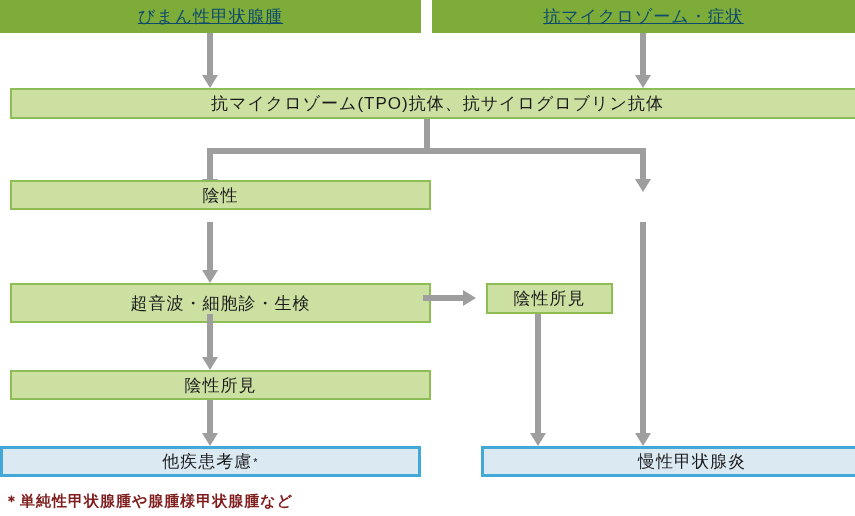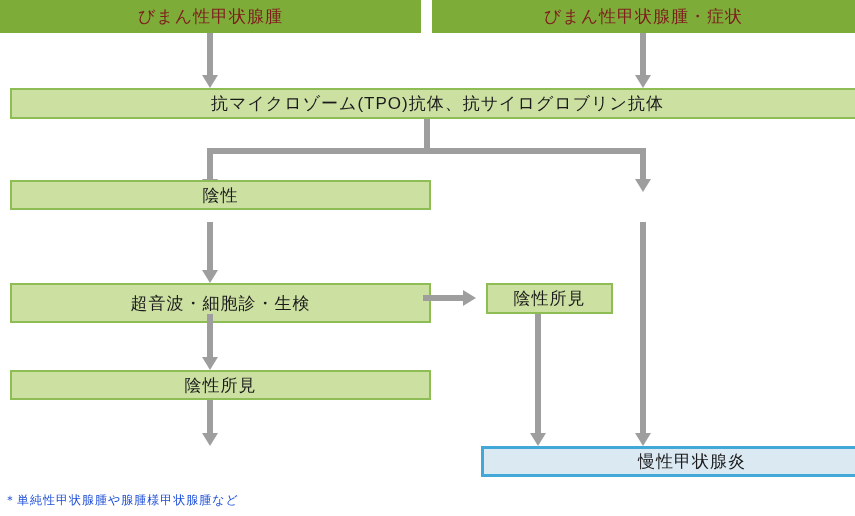--- a/index.html
+++ b/index.html
@@ -14,21 +14,21 @@
   .box {
     position: absolute;
     display: flex;
     align-items: center;
     justify-content: center;
     box-sizing: border-box;
     font-size: 17px;
     letter-spacing: 1px;
     white-space: nowrap;
   }
-  .hdr  { background: #7dac39; color: #7f1d1d; }
+  .hdr  { background: #7dac39; color: #0c4a6e; text-decoration: underline; }
   .lg   { background: #cce0a2; border: 2px solid #8fbd55; color: #1a1a1a; margin-left: 10px; }
   .blue { background: #dbe9f3; border: 3px solid #41a8d8; color: #1a1a1a; }
   .box sup { font-size: 11px; line-height: 0; margin-left: 1px; }
 
   .shaft-v { position: absolute; width: 6px;  background: #9e9e9e; }
   .shaft-h { position: absolute; height: 6px; background: #9e9e9e; }
   .head-down {
     position: absolute; width: 0; height: 0;
     border-left: 8px solid transparent;
     border-right: 8px solid transparent;
@@ -36,32 +36,33 @@
   }
   .head-right {
     position: absolute; width: 0; height: 0;
     border-top: 8px solid transparent;
     border-bottom: 8px solid transparent;
     border-left: 13px solid #9e9e9e;
   }
   .footnote {
     position: absolute;
     left: 4px; top: 492px;
-    font-size: 12px;
-    color: #1d4ed8;
+    font-size: 15px;
+    color: #7f1d1d;
     letter-spacing: 1px;
+    font-weight: bold;
   }
 </style>
 </head>
 <body>
 
 <div id="stage">
 
   <div class="box hdr" style="left:0; top:0; width:421px; height:33px;">びまん性甲状腺腫</div>
-  <div class="box hdr" style="left:432px; top:0; width:423px; height:33px;">びまん性甲状腺腫・症状</div>
+  <div class="box hdr" style="left:432px; top:0; width:423px; height:33px;">抗マイクロゾーム・症状</div>
 
   <div class="shaft-v" style="left:207px; top:33px; height:42px;"></div>
   <div class="head-down" style="left:202px; top:75px;"></div>
   <div class="shaft-v" style="left:640px; top:33px; height:42px;"></div>
   <div class="head-down" style="left:635px; top:75px;"></div>
 
   <div class="box lg" style="left:0; top:88px; width:855px; height:31px;">抗マイクロゾーム(TPO)抗体、抗サイログロブリン抗体</div>
 
   <div class="shaft-v" style="left:424px; top:119px; height:32px;"></div>
   <div class="shaft-h" style="left:207px; top:148px; width:439px;"></div>
@@ -89,17 +90,21 @@
 
   <div class="shaft-v" style="left:207px; top:400px; height:33px;"></div>
   <div class="head-down" style="left:202px; top:433px;"></div>
 
   <div class="shaft-v" style="left:535px; top:314px; height:119px;"></div>
   <div class="head-down" style="left:530px; top:433px;"></div>
 
   <div class="shaft-v" style="left:640px; top:222px; height:211px;"></div>
   <div class="head-down" style="left:635px; top:433px;"></div>
 
+  <div class="box blue" style="left:0; top:446px; width:421px; height:31px;">
+    <span>他疾患考慮</span>
+      <sup>*</sup>
+  </div>
   <div class="box blue" style="left:433px; top:446px; width:422px; height:31px;margin-left:48px;">慢性甲状腺炎</div>
 
   <div class="footnote">＊単純性甲状腺腫や腺腫様甲状腺腫など</div>
 
 </div>
 
 </body></html>

